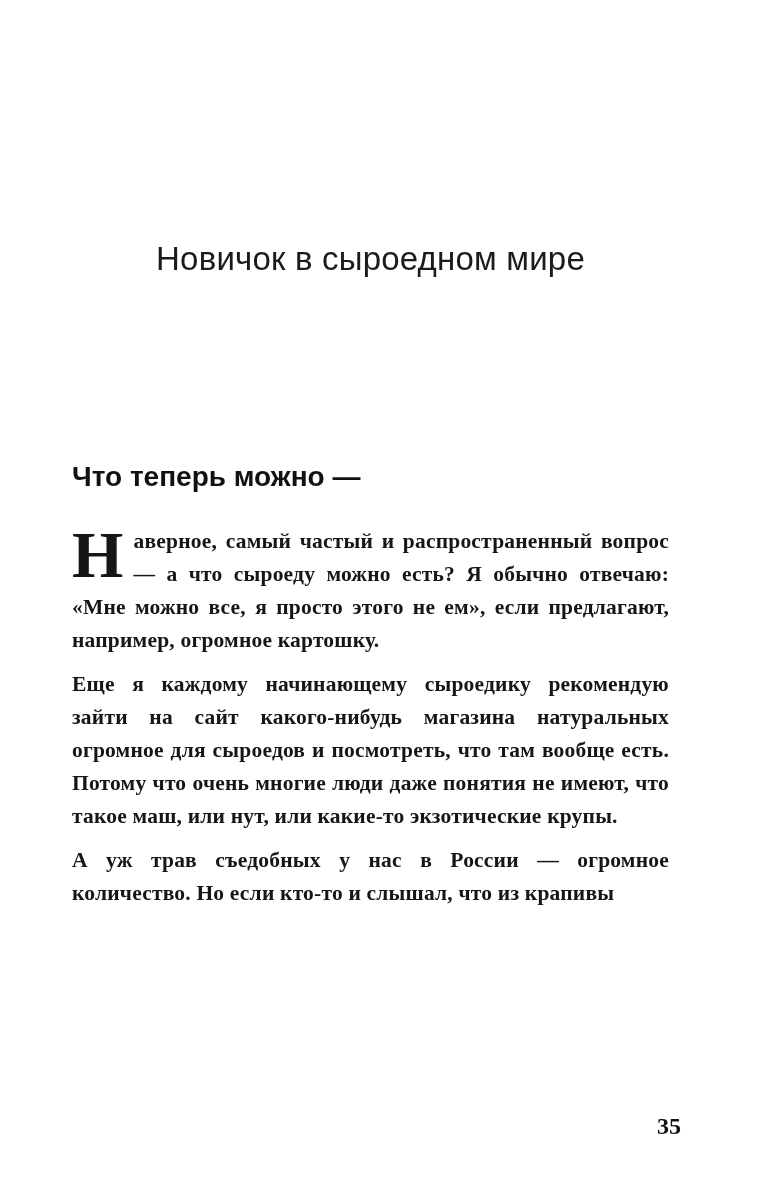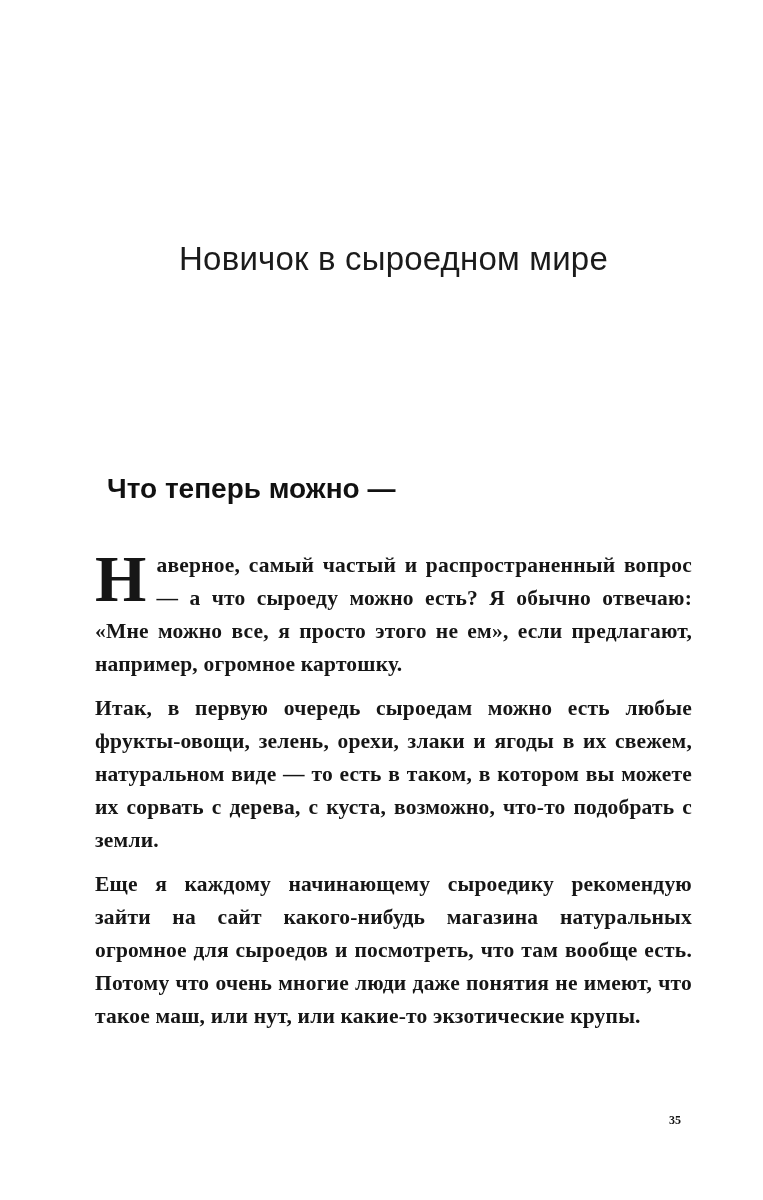--- a/index.html
+++ b/index.html
@@ -11,36 +11,36 @@
     position: relative;
     width: 763px;
     height: 1200px;
     background: #ffffff;
     color: #1c1c1c;
     overflow: hidden;
     box-sizing: border-box;
   }
   .content {
     position: absolute;
-    left: 95px;
+    left: 72px;
     top: 0;
     width: 597px;
   }
   .chapter-title {
     margin: 0;
     padding-top: 240px;
     text-align: center;
     font-family: "Liberation Sans", "DejaVu Sans", sans-serif;
     font-weight: 500;
     font-size: 33px;
     letter-spacing: 0.2px;
     color: #1b1b1b;
   }
   .section-heading {
-    margin: 12px;
+    margin: 0;
     padding-top: 178px;
     font-family: "Liberation Sans", "DejaVu Sans", sans-serif;
     font-weight: 700;
     font-size: 28px;
     line-height: 41px;
     color: #111;
     text-align: left;
   }
   .body-text {
     padding-top: 28px;
@@ -62,40 +62,40 @@
     padding: 4px 10px 0 0;
     font-weight: 600;
     font-family: "Liberation Serif", "DejaVu Serif", serif;
   }
   .page-number {
     position: absolute;
     right: 82px;
     top: 1113px;
     font-family: "Liberation Serif", "DejaVu Serif", serif;
     font-weight: 700;
-    font-size: 12px;
+    font-size: 24px;
     color: #111;
   }
 </style>
 </head>
 <body>
 
 <div class="page">
   <div class="content">
 
     <h1 class="chapter-title">Новичок в сыроедном мире</h1>
 
     <h2 class="section-heading">
       <span>Что теперь можно —</span><br>
     </h2>
 
     <div class="body-text">
       <p>
         <span class="dropcap">Н</span><span>аверное, самый частый и распространенный вопрос — а что сыроеду можно есть? Я обычно отвечаю: «Мне можно все, я просто этого не ем», если предлагают, например, огромное картошку.</span>
       </p>
-      <p>Итак, в первую очередь сыроедам можно есть любые фрукты-овощи, зелень, орехи, злаки и ягоды в их свежем, натуральном виде — то есть в таком, в котором вы можете их сорвать с дерева, с куста, возможно, что-то подобрать с земли.</p>
       <p>Еще я каждому начинающему сыроедику рекомендую зайти на сайт какого-нибудь магазина натуральных огромное для сыроедов и посмотреть, что там вообще есть. Потому что очень многие люди даже понятия не имеют, что такое маш, или нут, или какие-то экзотические крупы.</p>
+      <p>А уж трав съедобных у нас в России — огромное количество. Но если кто-то и слышал, что из крапивы</p>
     </div>
 
   </div>
 
   <div class="page-number">35</div>
 </div>
 
 </body></html>

